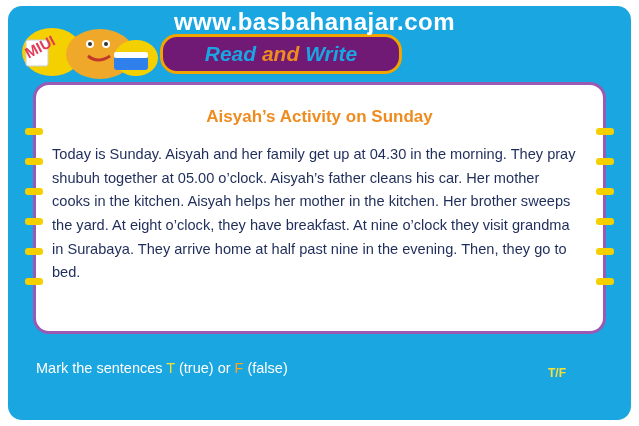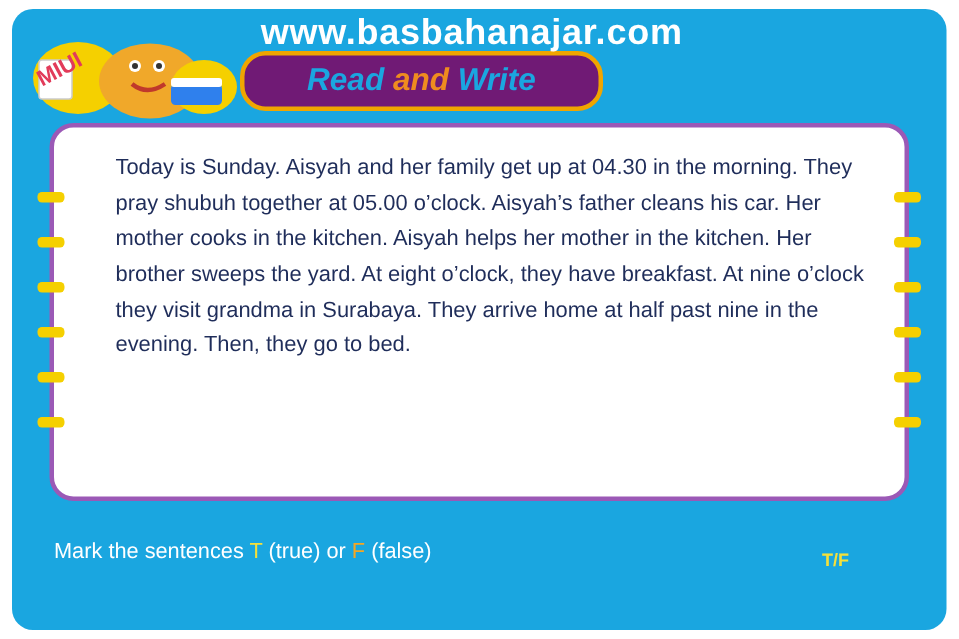--- a/index.html
+++ b/index.html
@@ -99,21 +99,21 @@
     z-index: 4;
   }
   .title {
     margin: 22px 0 0 0;
     text-align: center;
     font-size: 17px;
     font-weight: bold;
     color: #ef8c1f;
   }
   .passage {
-    margin: 16px 24px 0 41px;
+    margin: 16px 24px 0 16px;
     font-size: 14.6px;
     line-height: 1.62;
     color: #1f2d5a;
     text-align: left;
   }
   
   .notch {
     position: absolute;
     background: #f5d000;
     z-index: 7;
@@ -187,20 +187,21 @@
   <div class="notch left" style="top:248px;"></div>
   <div class="notch left" style="top:278px;"></div>
   <div class="notch right" style="top:128px;"></div>
   <div class="notch right" style="top:158px;"></div>
   <div class="notch right" style="top:188px;"></div>
   <div class="notch right" style="top:218px;"></div>
   <div class="notch right" style="top:248px;"></div>
   <div class="notch right" style="top:278px;"></div>
 
   <div class="content-box">
+    <div class="title">Aisyah’s Activity on Sunday</div>
     <div class="passage">Today is Sunday. Aisyah and her family get up at 04.30 in the morning. They pray shubuh together at 05.00 o’clock. Aisyah’s father cleans his car. Her mother cooks in the kitchen. Aisyah helps her mother in the kitchen. Her brother sweeps the yard. At eight o’clock, they have breakfast. At nine o’clock they visit grandma in Surabaya. They arrive home at half past nine in the evening. Then, they go to bed.</div>
   </div>
 
   <div class="footer">
     <div class="footer-line">
       <span>Mark the sentences </span><span class="tf-t">T</span><span> (true) </span><span>or </span><span class="tf-f">F</span><span> (false)</span>
     </div>
   </div>
 
   <div class="tf-label">T/F</div>

